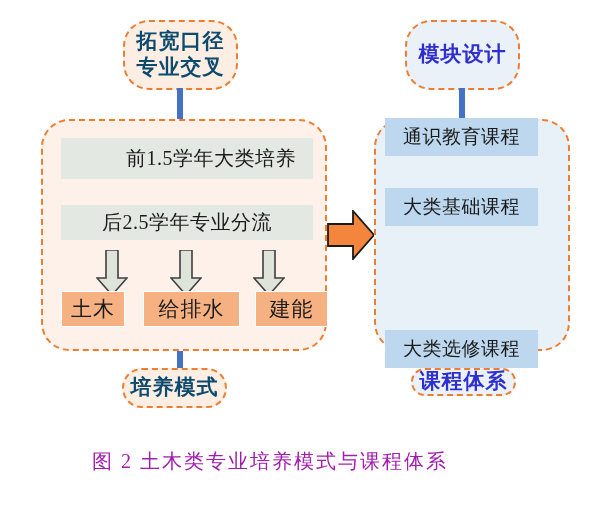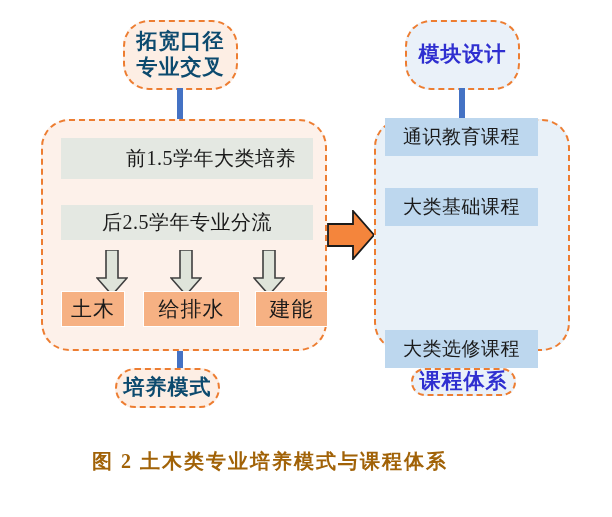--- a/index.html
+++ b/index.html
@@ -42,21 +42,21 @@
     background: #fdeee4;
     color: #0c4a6e;
   }
   .bubble-blue {
     background: #eaf1f9;
     color: #2f2fd0;
   }
 
   #bubble-top-left  { left: 123px; top: 20px;  width: 115px; height: 70px; }
   #bubble-top-right { left: 405px; top: 20px;  width: 115px; height: 70px; }
-  #bubble-bot-left  { left: 115px; top: 368px; width: 105px; height: 40px; }
+  #bubble-bot-left  { left: 122px; top: 368px; width: 105px; height: 40px; }
   #bubble-bot-right { left: 411px; top: 368px; width: 105px; height: 28px; }
 
   
   .connector {
     position: absolute;
     width: 6px;
     background: #4472c4;
   }
   #connector-top-left  { left: 177px; top: 88px;  height: 33px; }
   #connector-top-right { left: 459px; top: 88px;  height: 33px; }
@@ -146,22 +146,22 @@
   #course-box-3 { top: 295px; margin-top: 35px; }
 
   
   #caption {
     position: absolute;
     left: 0;
     top: 448px;
     width: 540px;
     text-align: center;
     font-size: 20px;
-    font-weight: bold;
-    color: #a16207;
+    font-weight: normal;
+    color: #a21caf;
     letter-spacing: 2px;
   }
 </style>
 </head>
 <body>
 
 <div class="canvas">
 
   <div class="bubble bubble-red" id="bubble-top-left">
     <span>拓宽口径</span>

